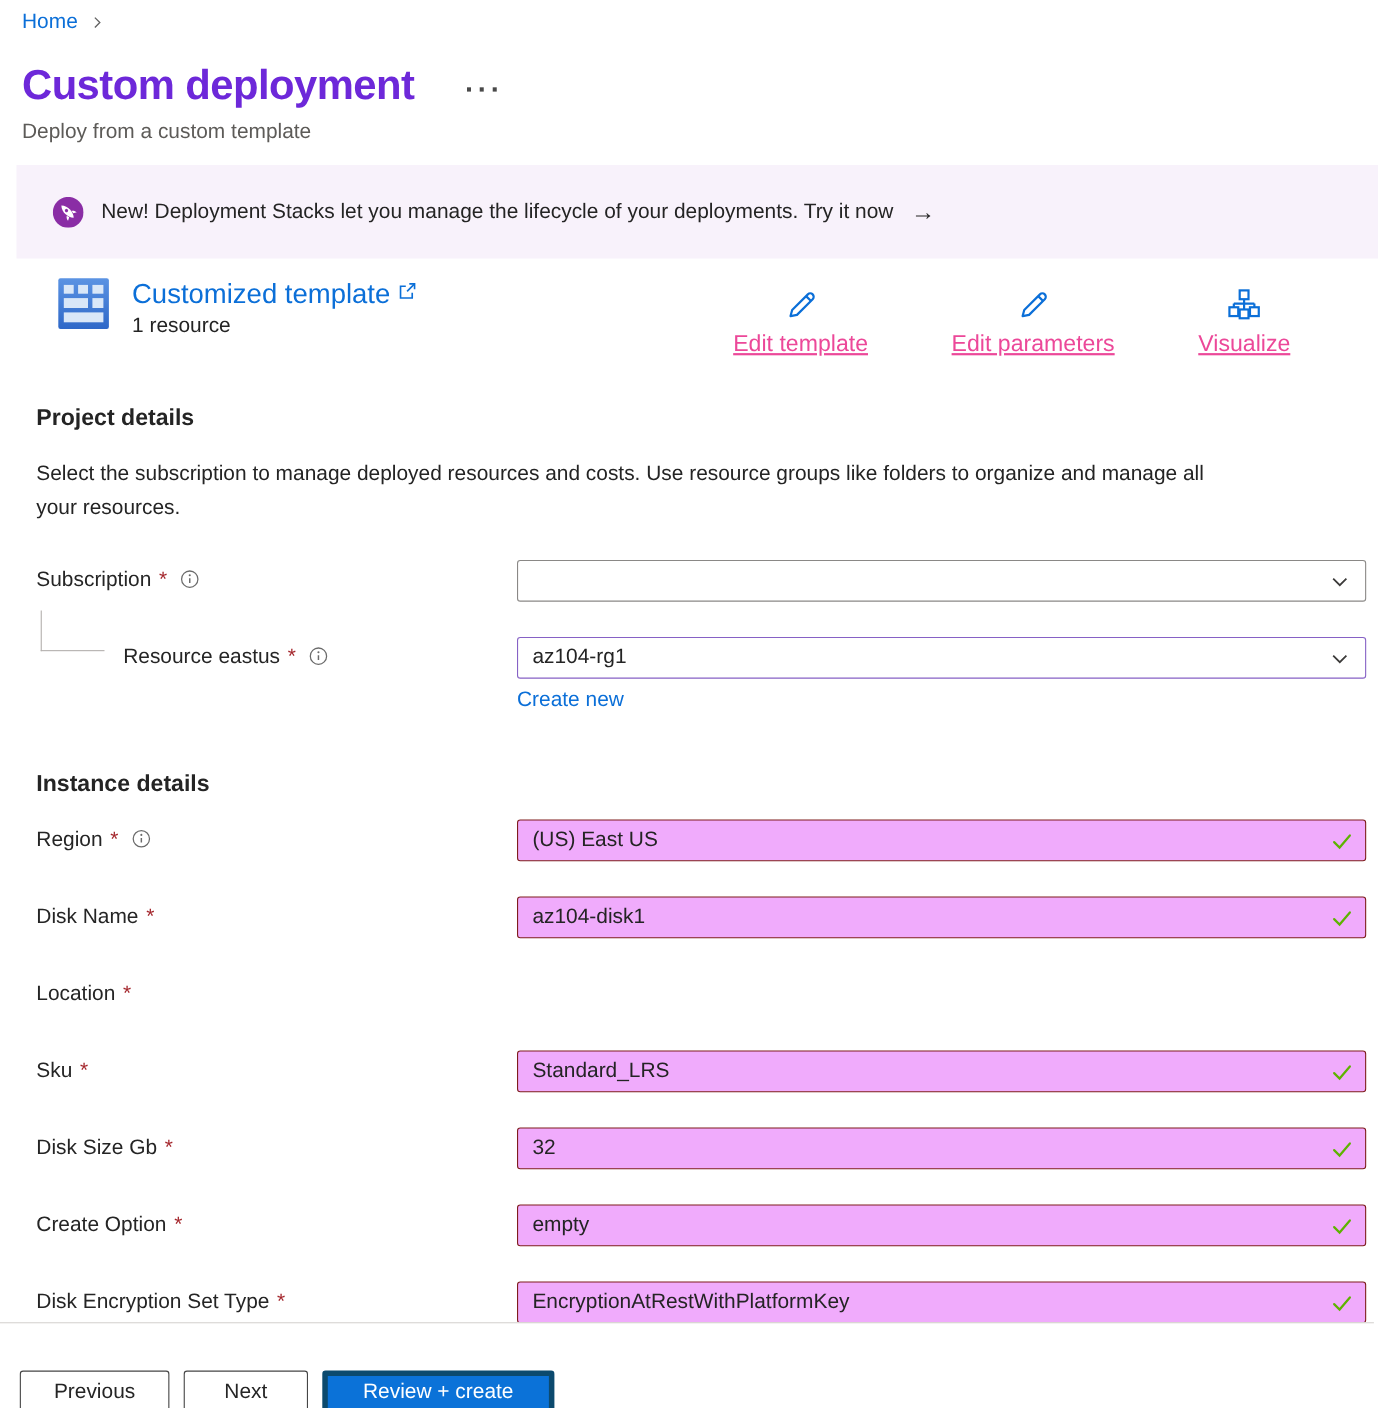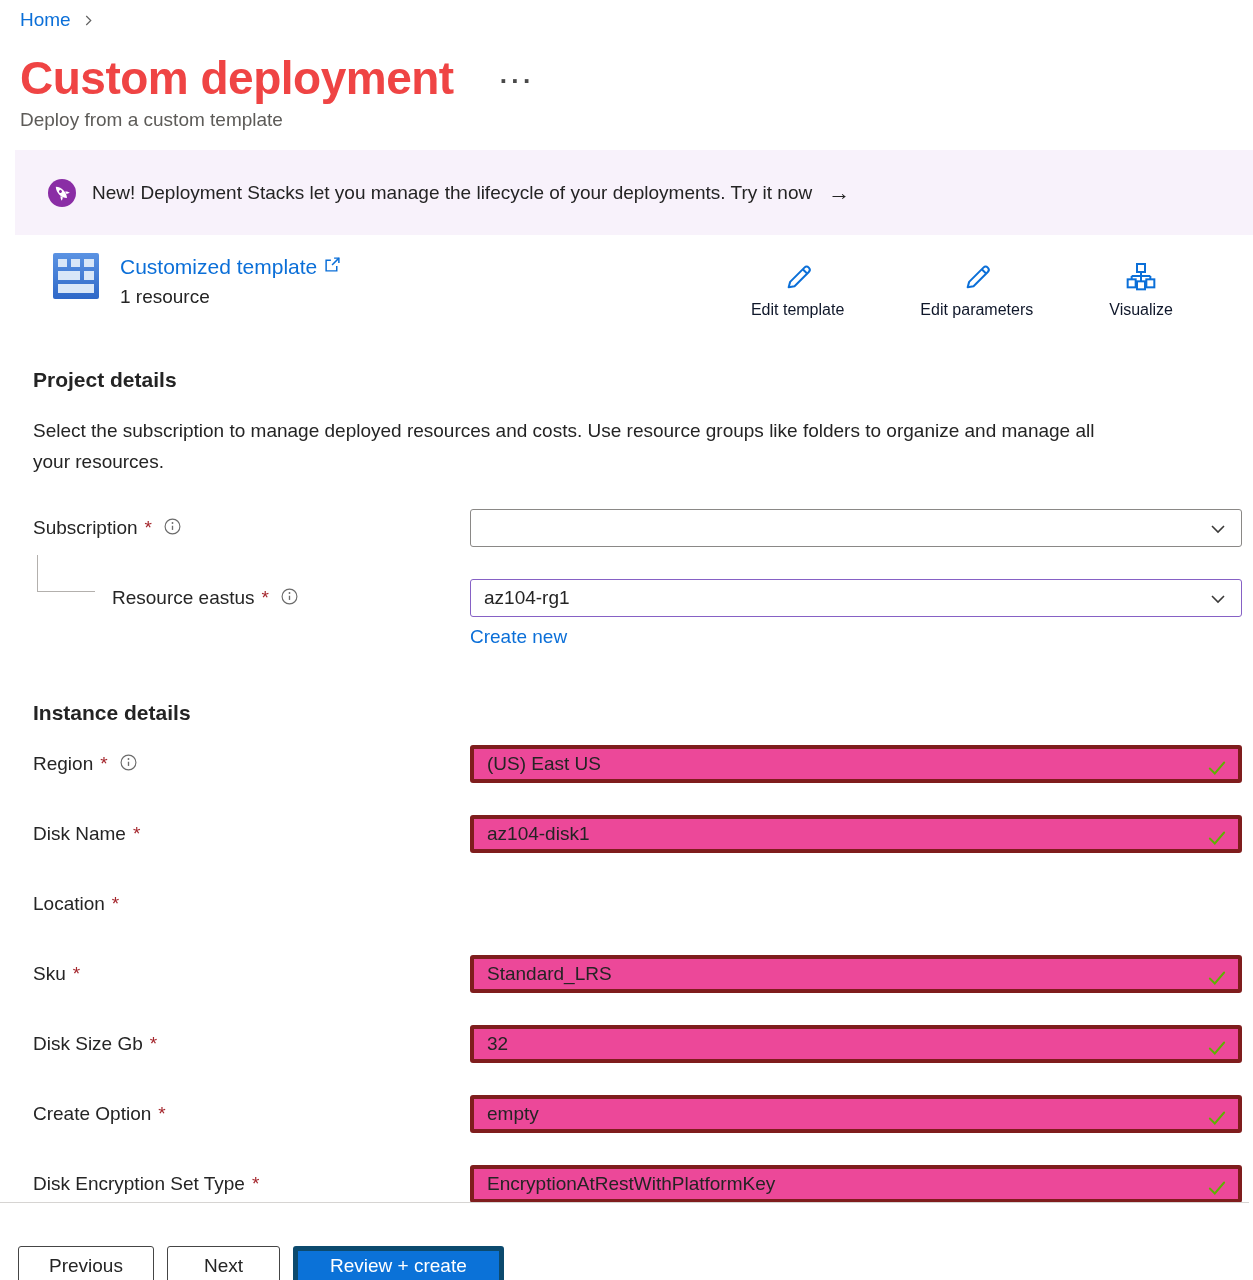--- a/index.html
+++ b/index.html
@@ -6,40 +6,40 @@
   html,body { margin:0; padding:0; width:1253px; height:1280px; overflow:hidden;
     background:#fff; font-family:"Liberation Sans","DejaVu Sans",sans-serif; color:#242424; }
 
   
   .breadcrumb { margin:8px 0 0 20px; display:flex; align-items:center; gap:10px;
     font-size:19px; line-height:24px; }
   .breadcrumb a { color:#0b6fd8; text-decoration:none; cursor:pointer; }
 
   
   .title-row { margin:24px 0 0 20px; display:flex; align-items:center; }
-  .title-row h1 { margin:0; font-size:46px; line-height:44px; font-weight:700; color:#ef4444; letter-spacing:-0.5px; }
+  .title-row h1 { margin:0; font-size:38px; line-height:44px; font-weight:700; color:#6d28d9; letter-spacing:-0.5px; }
   .more-dots { margin-left:46px; margin-top:6px; font-size:26px; font-weight:700; letter-spacing:3px;
     color:#494949; cursor:pointer; line-height:20px; }
   .subtitle { margin:8px 0 0 20px; font-size:19px; line-height:24px; color:#5d5b58; }
 
   
   .banner { margin:18px 0 0 15px; height:85px; background:#f8f2fb; display:flex;
     align-items:center; padding-left:33px; cursor:pointer; }
   .banner-text { margin-left:16px; font-size:19px; color:#242424; }
   .banner-arrow { margin-left:16px; font-size:22px; color:#242424; }
 
   
   .template-row { margin-top:17px; min-height:75px; display:flex; padding-left:52px; }
   .template-info { margin-left:20px; padding-top:2px; }
-  .template-link { display:flex; align-items:flex-start; gap:7px; color:#0b6fd8; font-size:21px;
+  .template-link { display:flex; align-items:flex-start; gap:7px; color:#0b6fd8; font-size:25px;
     line-height:26px; text-decoration:none; cursor:pointer; }
   .template-resources { margin-top:5px; font-size:19px; line-height:24px; color:#242424; }
   .template-actions { margin-left:auto; display:flex; gap:76px; padding-right:80px; }
   .action { display:flex; flex-direction:column; align-items:center; margin-top:10px; cursor:pointer; }
-  .action .alabel { margin-top:7px; font-size:16px; color:#0f172a; white-space:nowrap; }
+  .action .alabel { margin-top:7px; font-size:21px; color:#ec4899; white-space:nowrap;text-decoration:underline; }
 
   
   h2.section { margin:40px 0 0 33px; font-size:21px; line-height:26px; font-weight:700; color:#242424; }
   h2.section.instance { margin-top:51px; }
   .desc { margin:22px 11px 0 33px; max-width:1090px; font-size:19px; line-height:31px; color:#242424; }
 
   
   .form { margin:0 11px 0 33px; position:relative; }
   .form.project { margin-top:32px; }
   .form.instance { margin-top:19px; }
@@ -51,21 +51,21 @@
   .flabel .info { margin-left:11px; display:flex; cursor:pointer; }
   .flabel.indent { padding-left:79px; }
   .connector { position:absolute; left:4px; top:46px; width:58px; height:37px;
     border-left:1px solid #b3b0ad; border-bottom:1px solid #b3b0ad; }
 
   .control { flex:1; position:relative; }
   .select { height:38px; border:1px solid #8a8886; border-radius:3px; background:#fff;
     display:flex; align-items:center; padding:0 40px 0 13px; font-size:19px; cursor:pointer; position:relative; }
   .select.modified { border-color:#8661c5; }
   .select .chev { position:absolute; right:13px; top:9px; }
-  .input-wrap { height:38px; border:4px solid #7f1d1d; border-radius:3px; background:#ec4899;
+  .input-wrap { height:38px; border:1px solid #7f1d1d; border-radius:3px; background:#f0abfc;
     position:relative; display:flex; align-items:center; }
   .input-wrap input { border:none; outline:none; background:transparent; width:100%; height:100%;
     padding:0 42px 0 13px; font-size:19px; color:#242424; font-family:inherit; }
   .input-wrap .check { position:absolute; right:10px; top:8px; }
   .create-new { display:block; margin:8px 0 0 437px; font-size:19px; line-height:24px;
     color:#0b6fd8; text-decoration:none; cursor:pointer; width:max-content; }
 
   
   .footer { position:absolute; left:0; right:4px; top:1202px; height:86px; background:#fff;
     border-top:1px solid #d6d4d2; padding:43px 0 0 18px; display:flex; gap:13px; }

